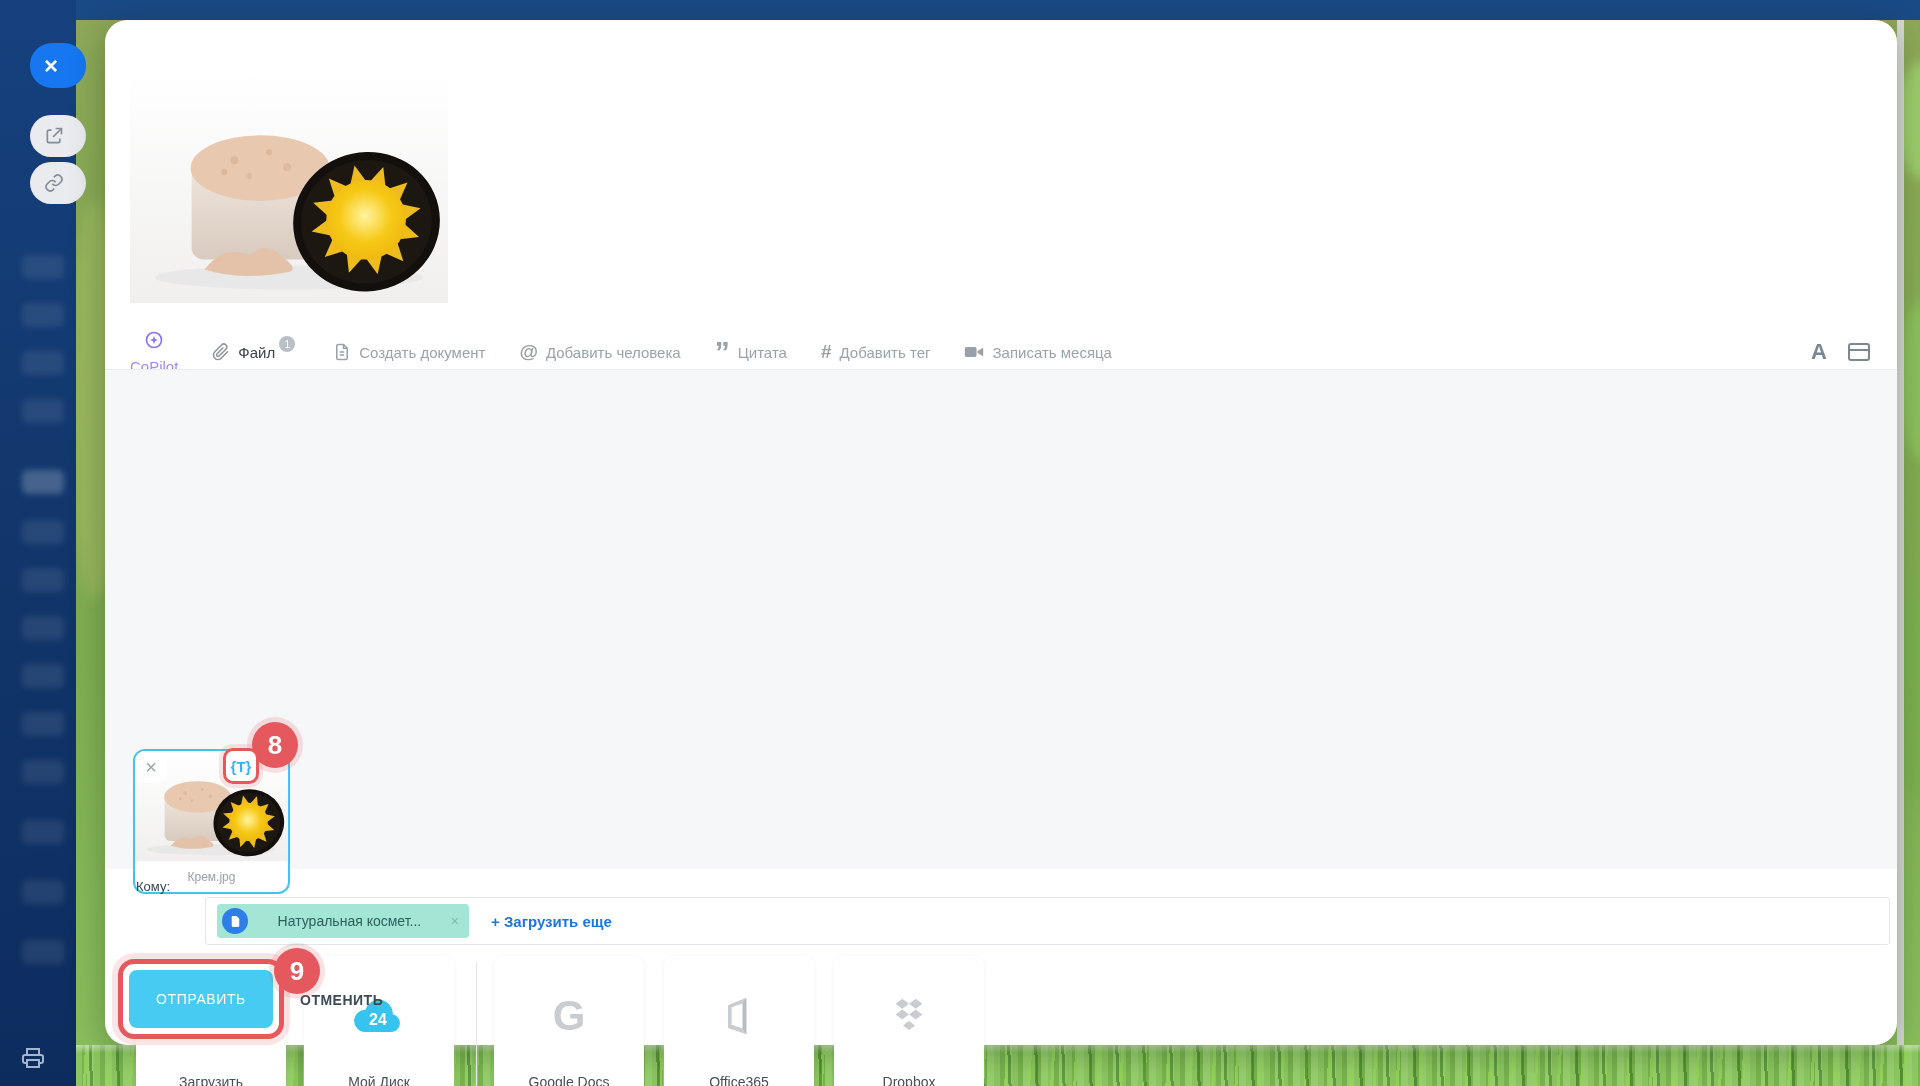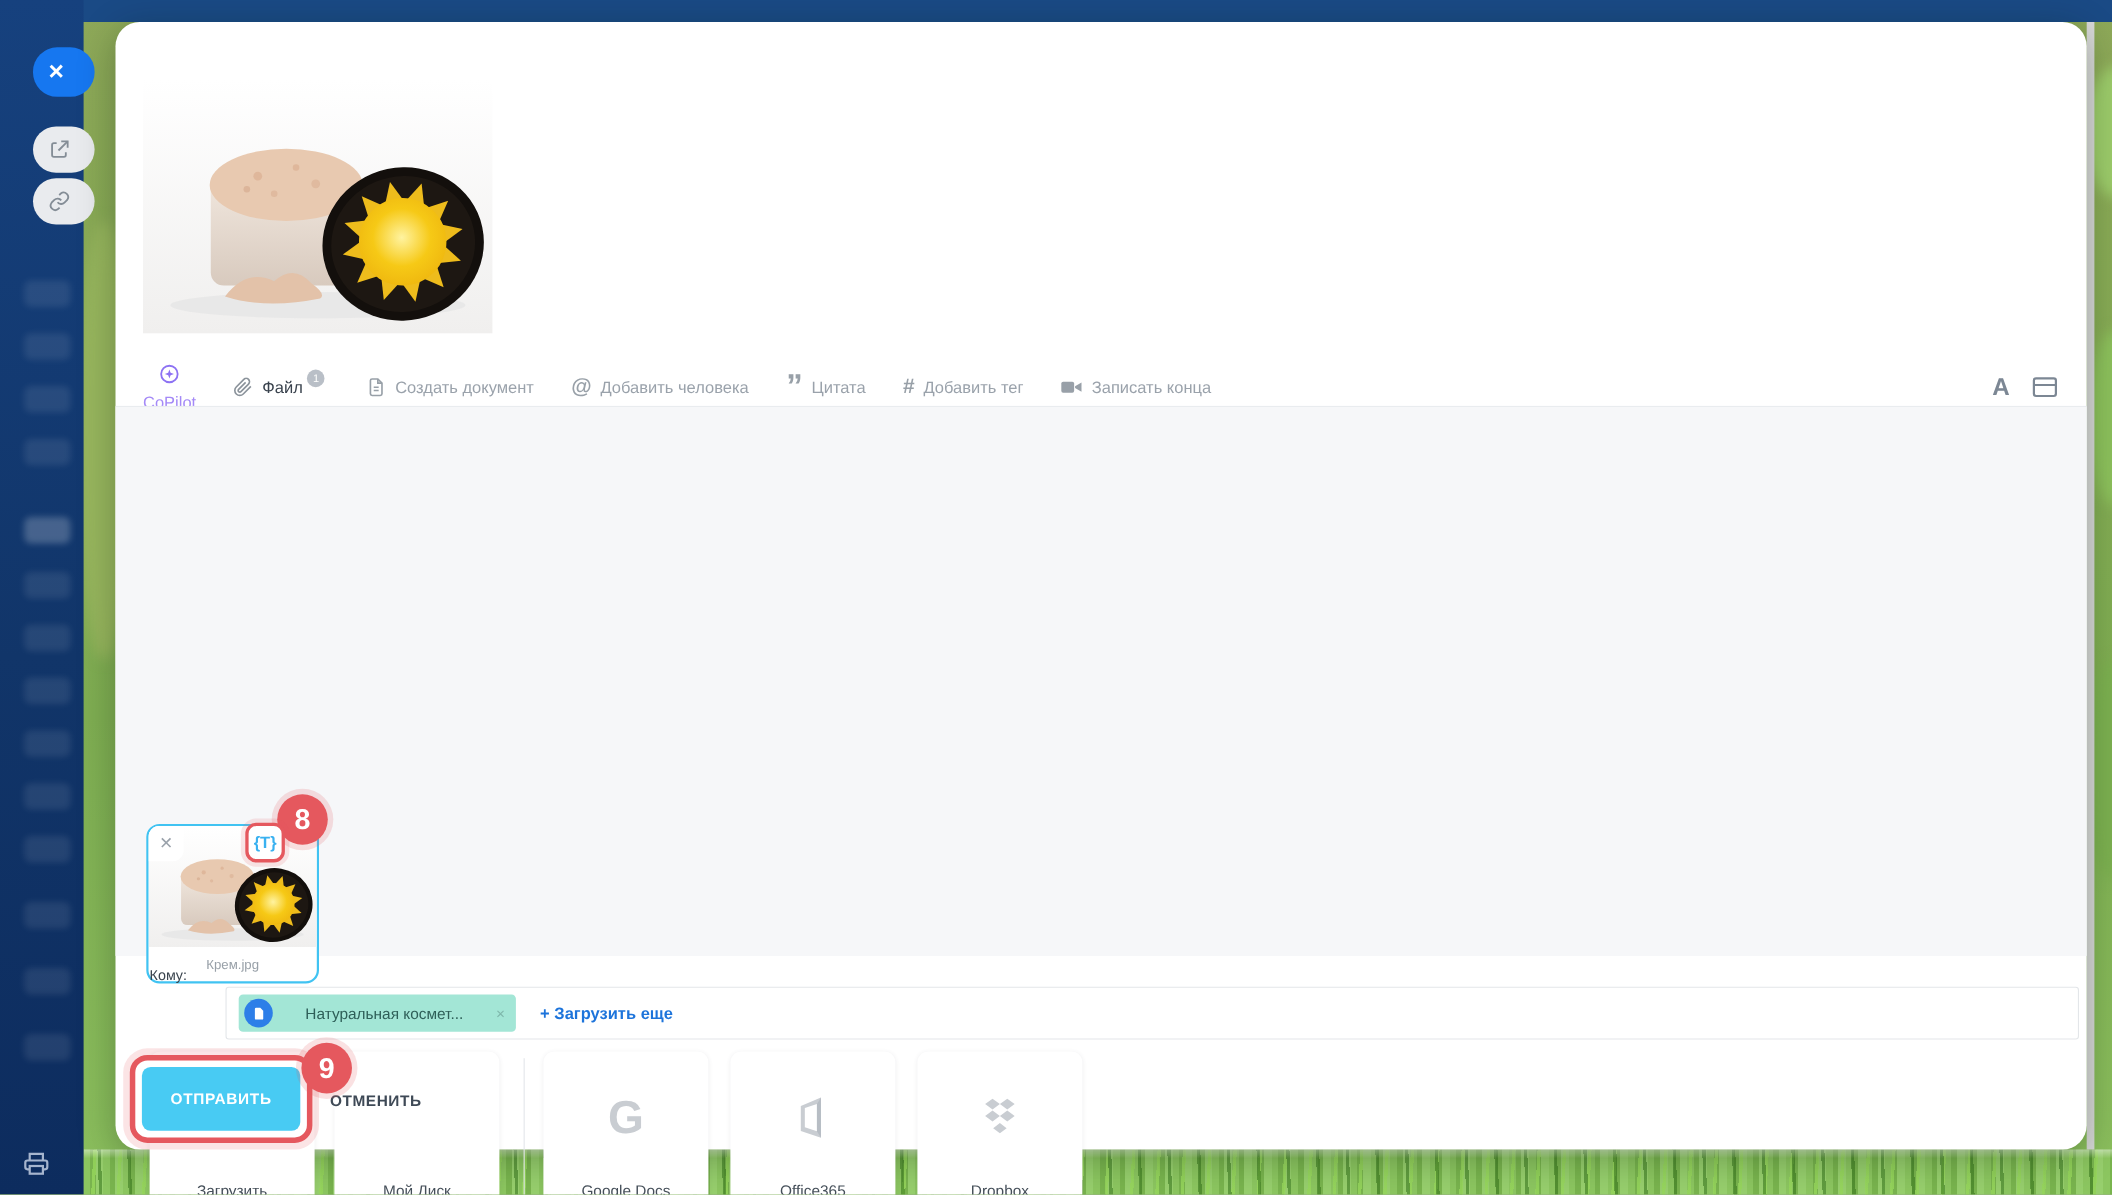--- a/index.html
+++ b/index.html
@@ -97,21 +97,21 @@
     align-items:center;justify-content:center;flex:none;}
   .chip-text{font-size:14px;color:#2e5f58;white-space:nowrap;overflow:hidden;flex:1;text-align:center;}
   .chip-x{color:#7fb8ac;font-size:14px;}
   .add-more{font-size:15px;color:#1d74db;font-weight:bold;}
 
   
   .send-wrap{position:absolute;left:13px;top:939px;width:166px;height:80px;box-sizing:border-box;
     border:5px solid #e5585e;border-radius:16px;background:#fff;padding:6px;
     box-shadow:0 0 0 6px rgba(229,88,94,.16);z-index:4;}
   .send-btn{width:100%;height:100%;background:#48cbf3;border:none;border-radius:8px;color:#fff;
-    font-size:14px;font-weight:bold;letter-spacing:.6px;font-family:"Liberation Sans",sans-serif;}
+    font-size:14px;font-weight:normal;letter-spacing:.6px;font-family:"Liberation Sans",sans-serif;}
   .badge-9{left:169px;top:928px;z-index:5;}
   .cancel-btn{position:absolute;left:189px;top:968px;height:24px;display:flex;align-items:center;
     font-size:14px;font-weight:bold;letter-spacing:.5px;color:#3e4956;background:none;border:none;
     font-family:"Liberation Sans",sans-serif;}
 
   svg{display:block;}
 </style>
 </head>
 <body>
 
@@ -272,21 +272,21 @@
         <span class="tb-hash">#</span>
         <span>Добавить тег</span>
       </div>
       <div class="tb-item">
         <span class="ic">
           <svg width="20" height="16" viewBox="0 0 24 18" fill="#98a0a8">
             <rect x="1" y="3" width="14" height="12" rx="2"></rect>
             <polygon points="16,8 23,4 23,14 16,10"></polygon>
           </svg>
         </span>
-        <span>Записать конца</span>
+        <span>Записать месяца</span>
       </div>
     </div>
     <div class="toolbar-right">
       <span class="tb-font">A</span>
       <span>
         <svg width="24" height="20" viewBox="0 0 24 20" fill="none" stroke="#7c8794" stroke-width="2">
           <rect x="2" y="2" width="20" height="16" rx="2"></rect>
             <path d="M2 8h20"></path>
         </svg>
       </span>
@@ -319,20 +319,26 @@
           <svg width="44" height="44" viewBox="0 0 24 24" fill="none" stroke="#35c3f0" stroke-width="2.6" stroke-linecap="round">
             <path d="M6 4h12"></path>
               <path d="M12 20V9"></path>
               <path d="M7 13l5-5 5 5"></path>
           </svg>
         </div>
         <div class="src-label">Загрузить</div>
       </div>
 
       <div class="src-card" style="left:199px">
+        <div class="src-icon">
+          <svg width="56" height="44" viewBox="0 0 28 22">
+            <path d="M7 19h13a4.5 4.5 0 0 0 .9-8.9A7 7 0 0 0 7.2 7.9 5.5 5.5 0 0 0 7 19z" fill="#35c3f0"></path>
+            <text x="13.5" y="15.5" text-anchor="middle" font-size="8" font-weight="bold" fill="#ffffff" font-family="Liberation Sans, sans-serif">24</text>
+          </svg>
+        </div>
         <div class="src-label">Мой Диск</div>
       </div>
 
       <div class="v-divider"></div>
 
       <div class="src-card" style="left:389px">
         <div class="src-icon">
           <span class="src-monogram">G</span>
         </div>
         <div class="src-label">Google Docs</div>

